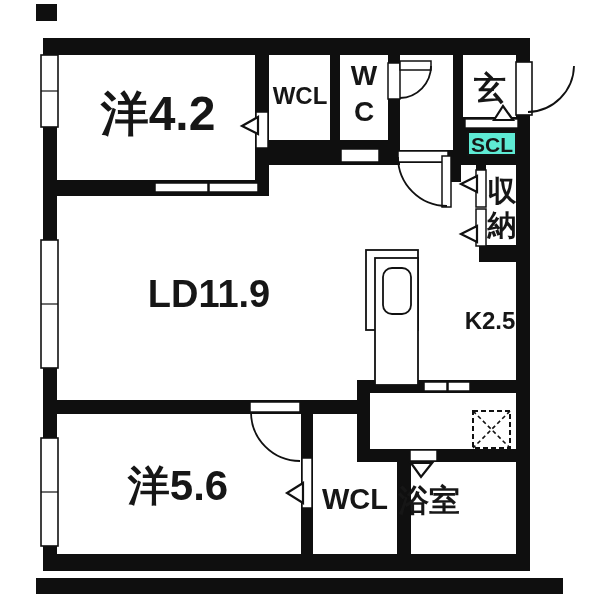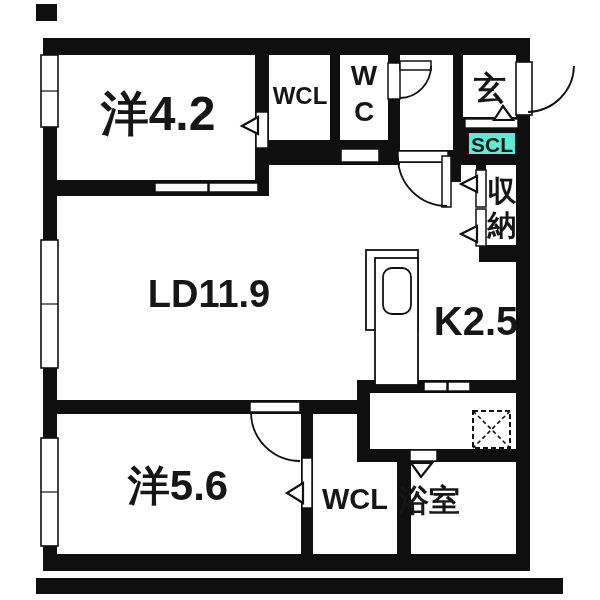--- a/index.html
+++ b/index.html
@@ -153,21 +153,21 @@
     <span>SCL</span>
   </div>
 
   <div class="room-label v-label" style="left:502px;top:208px;font-size:29px;">
     <span>収</span>
     <span>納</span>
   </div>
 
   <div class="room-label" style="left:209px;top:294px;font-size:38px;">LD11.9</div>
 
-  <div class="room-label" style="left:476px;top:321px;font-size:40px;">K2.5</div>
+  <div class="room-label" style="left:490px;top:321px;font-size:24px;">K2.5</div>
 
 
   <div class="room-label" style="left:429px;top:500px;font-size:31px;">浴室</div>
 
   <div class="room-label" style="left:178px;top:486px;font-size:42px;">洋5.6</div>
 
   <div class="room-label" style="left:355px;top:499px;font-size:29px;">WCL</div>
 
 </div>
 

